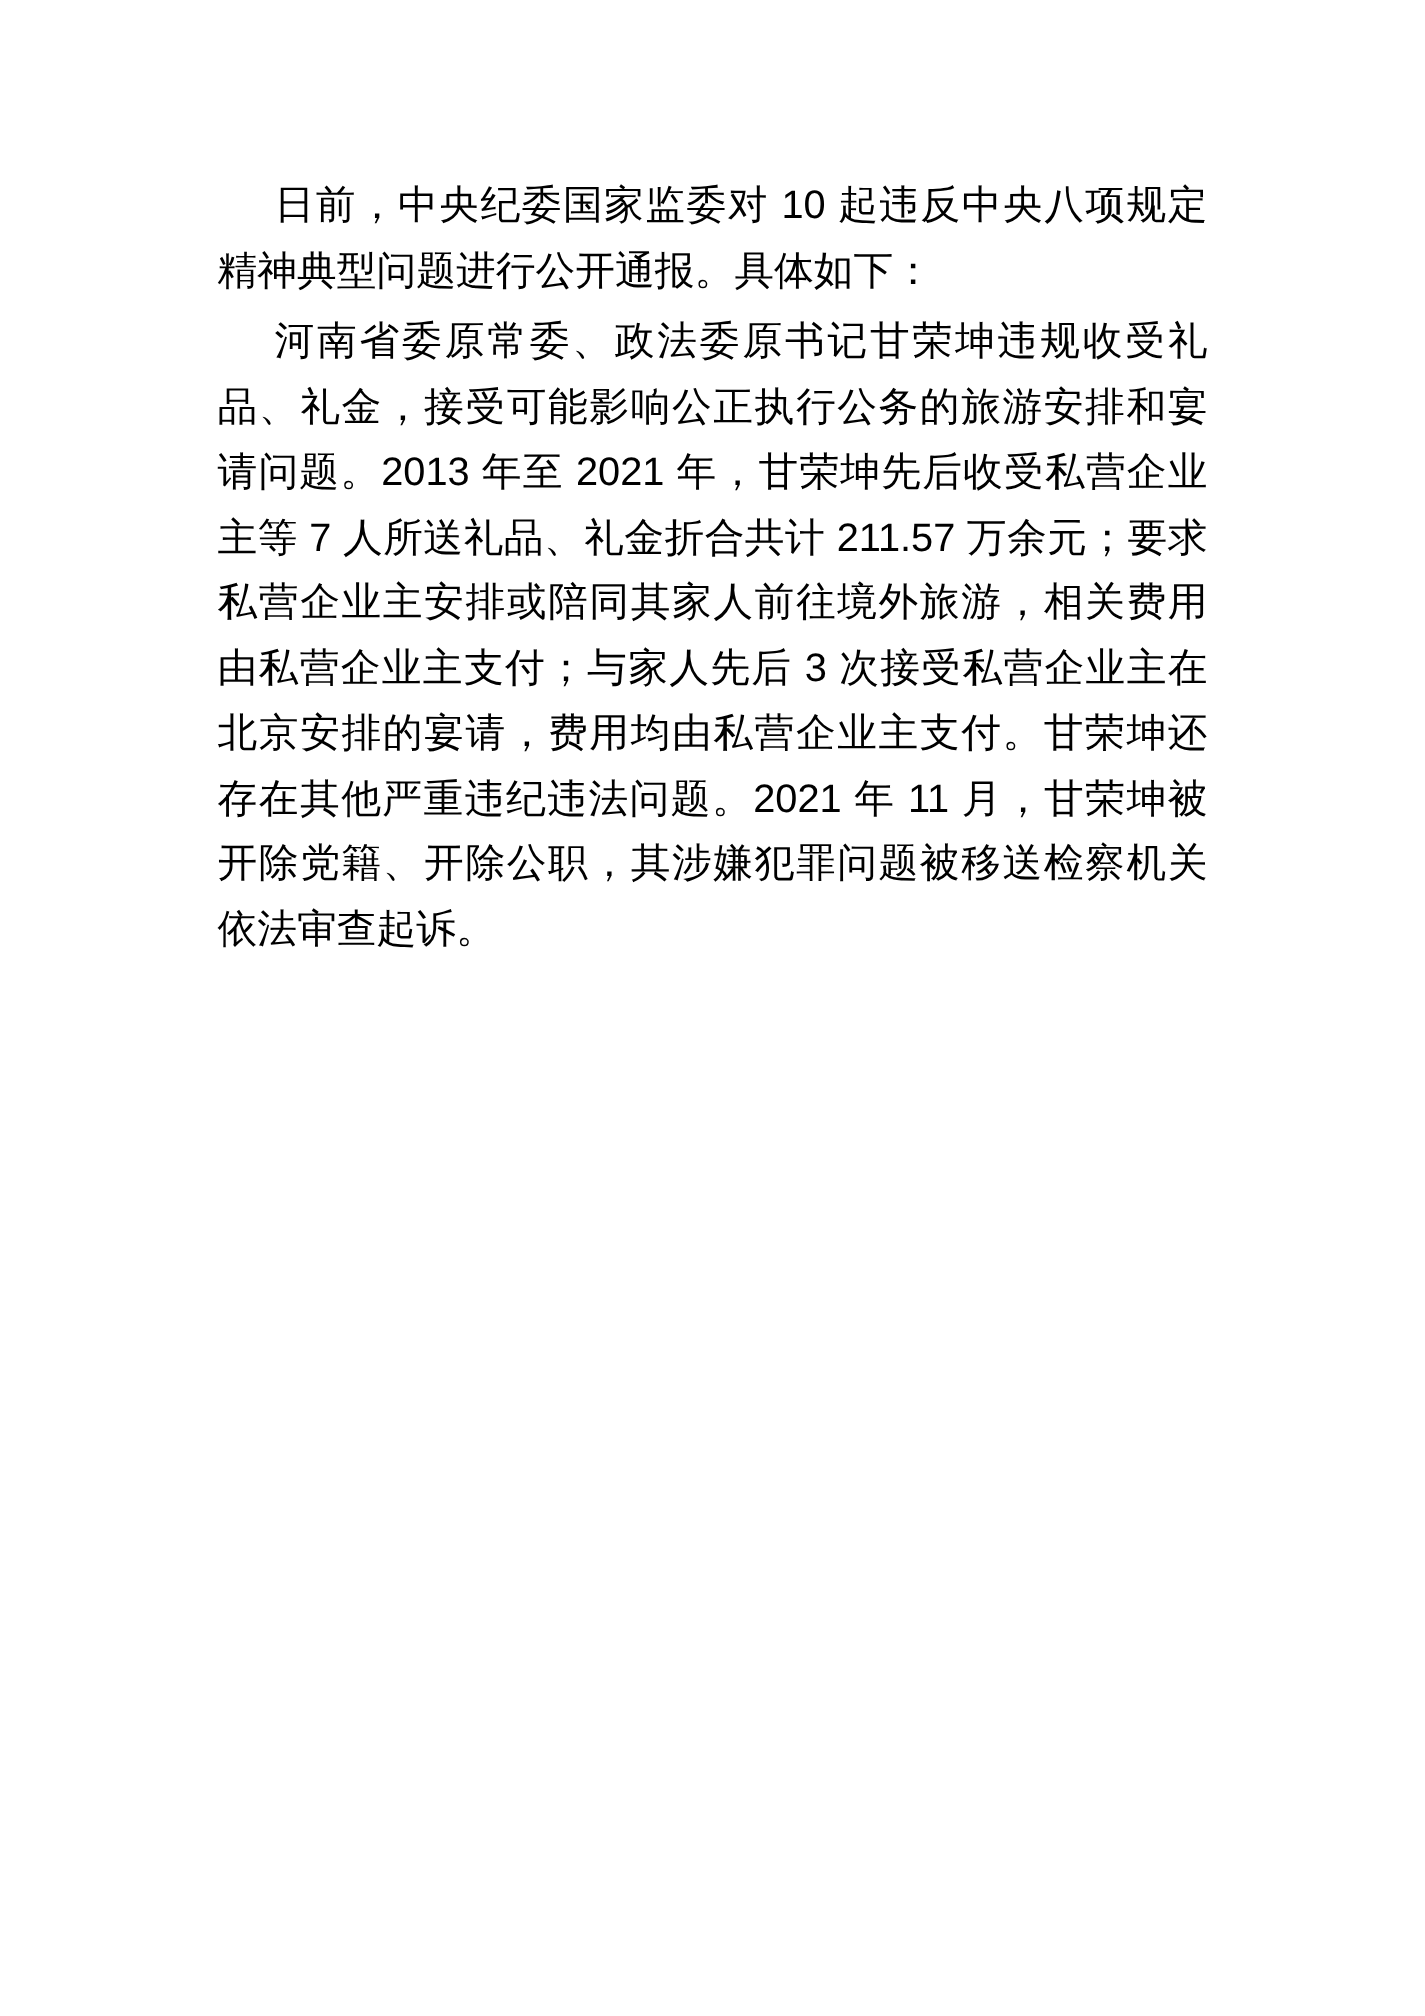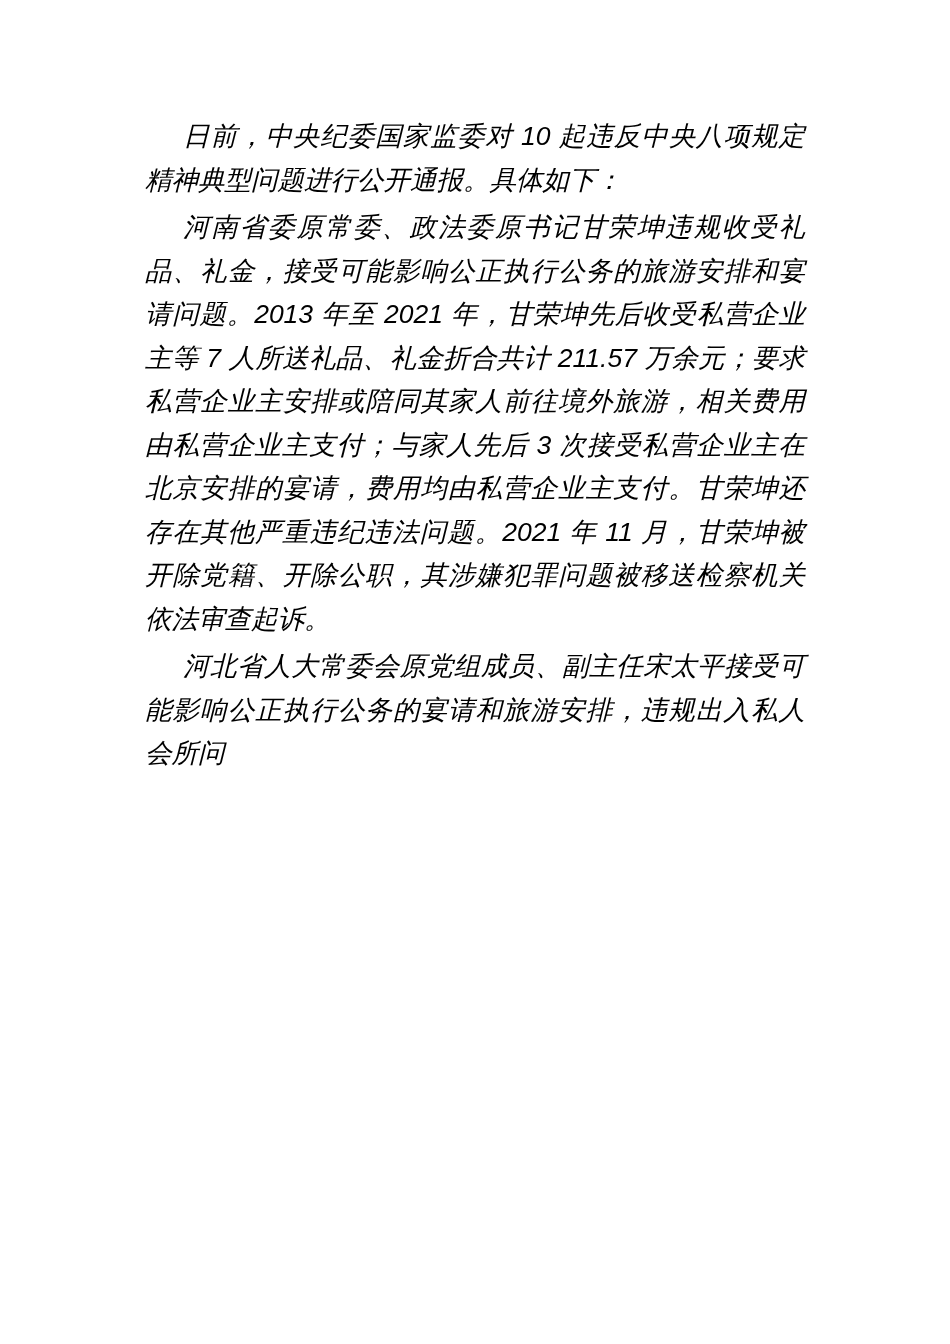--- a/index.html
+++ b/index.html
@@ -35,27 +35,25 @@
     margin: 0 0 4px 0;
     font-size: 26.5px;
     line-height: 43.5px;
     color: #000000;
     text-align: justify;
     text-justify: inter-character;
     text-align-last: left;
     text-indent: 38px;
     word-break: normal;
     overflow-wrap: break-word;
-    font-style: italic;
   }
 </style>
 </head>
 <body>
 
 <div class="page">
 
   <p class="body-para">日前，中央纪委国家监委对 10 起违反中央八项规定精神典型问题进行公开通报。具体如下：</p>
 
   <p class="body-para">河南省委原常委、政法委原书记甘荣坤违规收受礼品、礼金，接受可能影响公正执行公务的旅游安排和宴请问题。2013 年至 2021 年，甘荣坤先后收受私营企业主等 7 人所送礼品、礼金折合共计 211.57 万余元；要求私营企业主安排或陪同其家人前往境外旅游，相关费用由私营企业主支付；与家人先后 3 次接受私营企业主在北京安排的宴请，费用均由私营企业主支付。甘荣坤还存在其他严重违纪违法问题。2021 年 11 月，甘荣坤被开除党籍、开除公职，其涉嫌犯罪问题被移送检察机关依法审查起诉。</p>
 
 
-  <p class="body-para">河北省人大常委会原党组成员、副主任宋太平接受可能影响公正执行公务的宴请和旅游安排，违规出入私人会所问</p>
 </div>
 
 </body></html>

